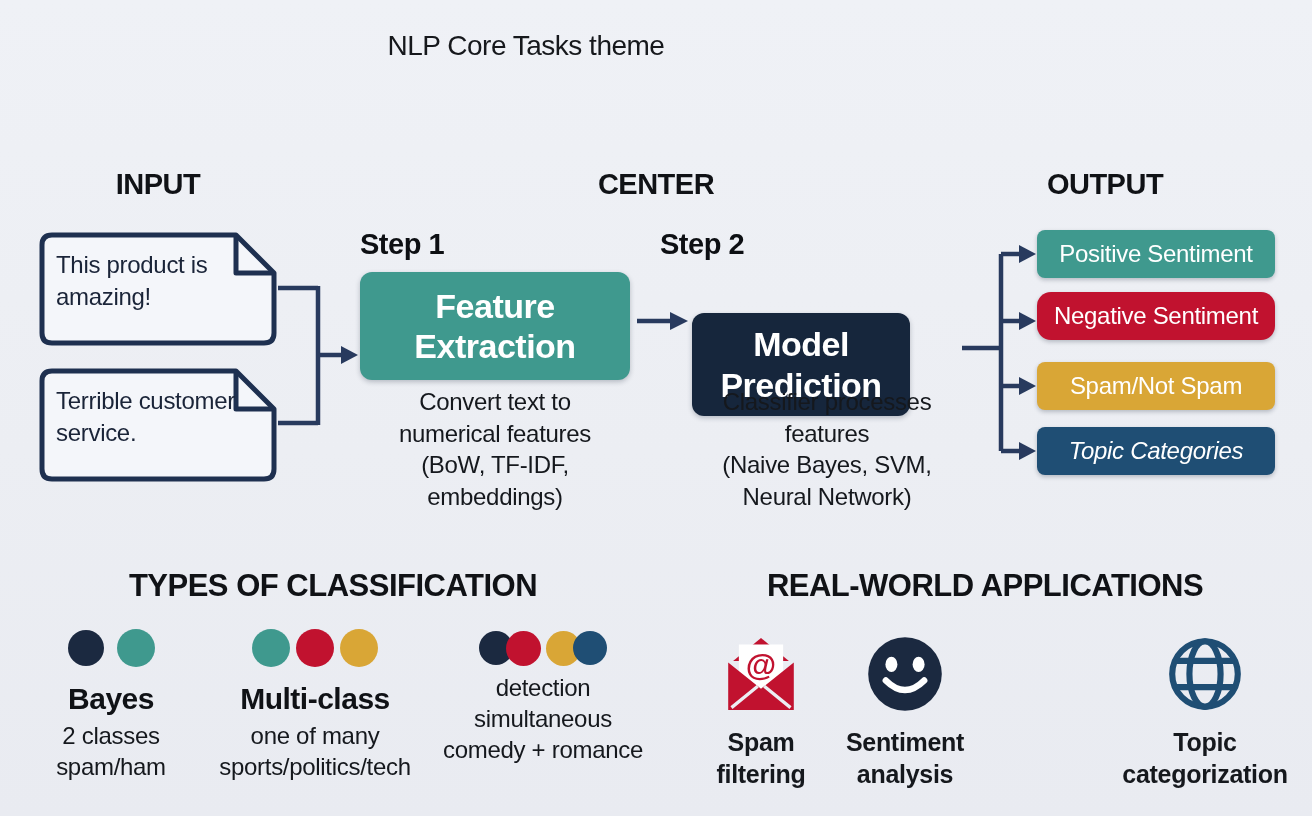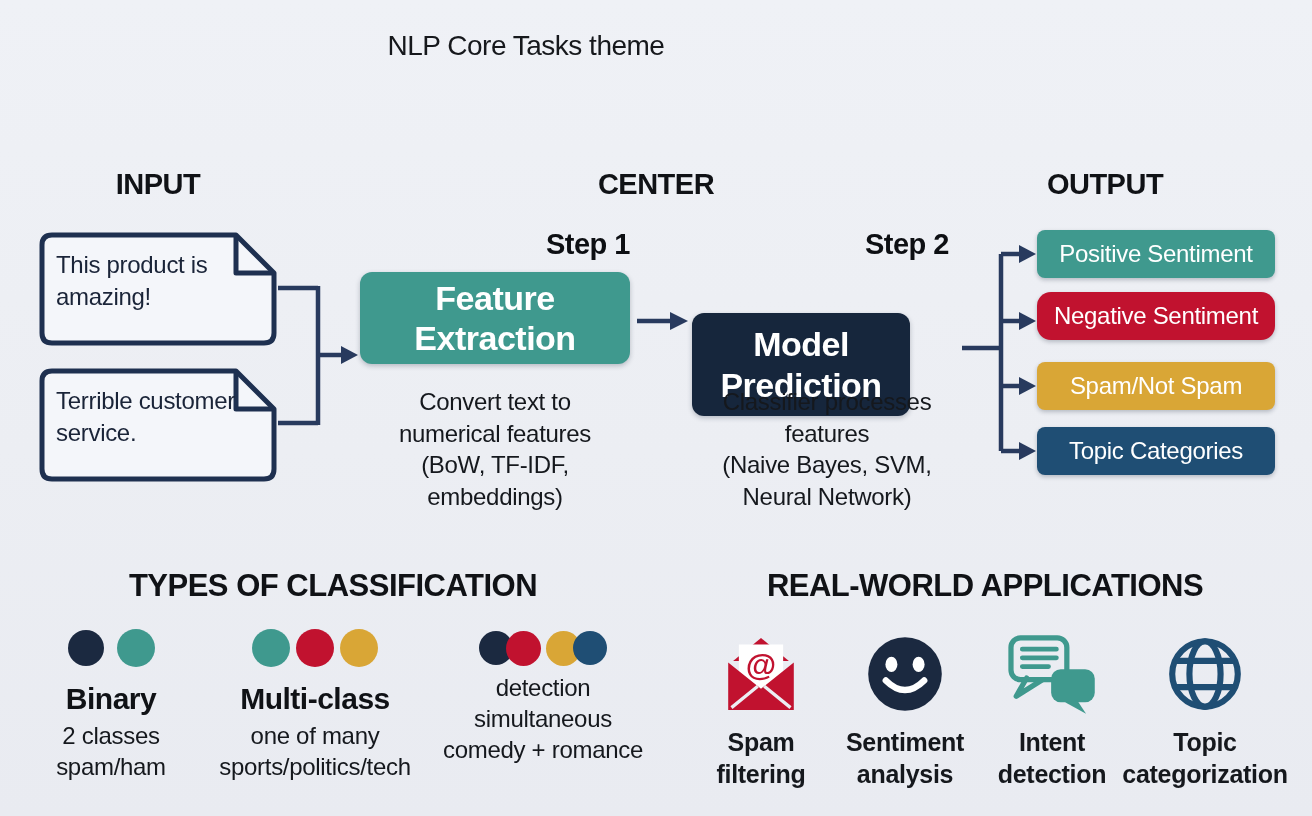--- a/index.html
+++ b/index.html
@@ -20,21 +20,21 @@
   .col-input{left:38px;top:168px;width:240px;}
   .col-center{left:506px;top:168px;width:300px;}
   .col-output{left:986px;top:168px;width:238px;}
 
   
   .doc{width:240px;height:116px;}
   .doc svg{position:absolute;left:0;top:0;}
   .doc-text{position:absolute;left:18px;top:18px;width:206px;font-size:24px;line-height:1.33;color:#1a2438;letter-spacing:-.3px;}
 
   
-  .step-label{font-size:29px;font-weight:700;letter-spacing:-.5px;text-align:right;}
+  .step-label{font-size:29px;font-weight:700;letter-spacing:-.5px;text-align:left;}
   .step-box{border-radius:12px;display:flex;align-items:center;justify-content:center;text-align:center;
             color:#fff;font-size:34px;font-weight:700;line-height:1.18;letter-spacing:-.5px;
             box-shadow:0 2px 5px rgba(20,30,50,.25);}
   .box-teal{background:#3f998e;}
   .box-navy{background:#16263c;}
   .step-desc{font-size:24px;line-height:1.32;text-align:center;color:#15181d;letter-spacing:-.3px;}
 
   
   .out-box{left:1037px;width:238px;height:48px;border-radius:8px;display:flex;align-items:center;justify-content:center;
            color:#fff;font-size:24px;font-weight:500;letter-spacing:-.3px;box-shadow:0 2px 4px rgba(20,30,50,.25);}
@@ -107,49 +107,49 @@
   </div>
   <div class="abs doc" style="left:38px;top:367px;">
     <svg width="240" height="116" viewBox="0 0 240 116">
       <path d="M14 4 H198 L236 42 V102 Q236 112 226 112 H14 Q4 112 4 102 V14 Q4 4 14 4 Z" fill="#f4f6fa" stroke="#1e3050" stroke-width="5" stroke-linejoin="round"></path>
       <path d="M198 4 V42 H236" fill="none" stroke="#1e3050" stroke-width="5" stroke-linejoin="round"></path>
     </svg>
     <div class="doc-text">Terrible customer service.</div>
   </div>
 
   <div class="abs step-label" style="left:360px;top:228px;width:270px;">Step 1</div>
-  <div class="abs step-box box-teal pre" style="left:360px;top:272px;width:270px;height:92px;">Feature
+  <div class="abs step-box box-teal pre" style="left:360px;top:272px;width:270px;height:108px;">Feature
 Extraction</div>
   <div class="abs step-desc pre" style="left:345px;top:386px;width:300px;">Convert text to
 numerical features
 (BoW, TF-IDF,
 embeddings)</div>
 
-  <div class="abs step-label" style="left:679px;top:228px;width:270px;">Step 2</div>
+  <div class="abs step-label" style="left:660px;top:228px;width:270px;">Step 2</div>
   <div class="abs step-box box-navy pre" style="left:692px;top:270px;width:218px;height:103px;margin-top:43px;">Model
 Prediction</div>
   <div class="abs step-desc pre" style="left:672px;top:386px;width:310px;">Classifier processes
 features
 (Naive Bayes, SVM,
 Neural Network)</div>
 
   <div class="abs out-box out-teal" style="top:230px;">Positive Sentiment</div>
   <div class="abs out-box out-red" style="top:292px;border-radius:14px;">Negative Sentiment</div>
   <div class="abs out-box out-gold" style="top:362px;">Spam/Not Spam</div>
-  <div class="abs out-box out-blue" style="top:427px;">Topic Categories</div>
+  <div class="abs out-box out-blue" style="top:427px;font-style:italic;">Topic Categories</div>
 
   <div class="abs bottom-title" style="left:93px;top:568px;width:480px;">TYPES OF CLASSIFICATION</div>
   <div class="abs bottom-title" style="left:745px;top:568px;width:480px;">REAL-WORLD APPLICATIONS</div>
 
   <div class="abs type-item" style="left:36px;width:150px;">
     <div class="dots-row">
       <span class="dot d-navy" style="width:36px;height:36px;"></span>
       <span class="dot d-teal" style="width:38px;height:38px;margin-left:13px;"></span>
     </div>
-    <div class="type-name">Binary</div>
+    <div class="type-name">Bayes</div>
     <div class="type-desc pre">2 classes
 spam/ham</div>
   </div>
 
   <div class="abs type-item" style="left:210px;width:210px;">
     <div class="dots-row">
       <span class="dot d-teal" style="width:38px;height:38px;"></span>
       <span class="dot d-red" style="width:38px;height:38px;margin-left:6px;"></span>
       <span class="dot d-gold" style="width:38px;height:38px;margin-left:6px;"></span>
     </div>
@@ -189,33 +189,20 @@
         <circle cx="50" cy="50" r="46" fill="#1b2940"></circle>
         <ellipse cx="33" cy="38" rx="7.5" ry="9.5" fill="#ffffff"></ellipse>
         <ellipse cx="67" cy="38" rx="7.5" ry="9.5" fill="#ffffff"></ellipse>
         <path d="M26 58 Q50 82 74 58" stroke="#ffffff" stroke-width="8" fill="none" stroke-linecap="round"></path>
       </svg>
     </div>
     <div class="app-label pre">Sentiment
 analysis</div>
   </div>
 
-  <div class="abs app-item" style="left:977px;width:150px;">
-    <div class="app-icon">
-      <svg width="96" height="84" viewBox="0 0 110 95">
-        <rect x="8" y="6" width="64" height="48" rx="11" fill="none" stroke="#3f998e" stroke-width="6"></rect>
-        <path d="M26 52 L14 73 L44 54" fill="none" stroke="#3f998e" stroke-width="6" stroke-linejoin="round" stroke-linecap="round"></path>
-        <path d="M21 19 H60 M21 29 H60 M21 39 H51" stroke="#3f998e" stroke-width="5.5" stroke-linecap="round"></path>
-        <rect x="54" y="42" width="50" height="38" rx="11" fill="#3f998e"></rect>
-        <polygon points="84,78 94,93 70,80" fill="#3f998e"></polygon>
-      </svg>
-    </div>
-    <div class="app-label pre">Intent
-detection</div>
-  </div>
 
   <div class="abs app-item" style="left:1118px;width:174px;">
     <div class="app-icon">
       <svg width="82" height="82" viewBox="0 0 100 100">
         <g stroke="#1f4e74" stroke-width="7.5" fill="none">
           <circle cx="50" cy="50" r="40"></circle>
           <ellipse cx="50" cy="50" rx="19" ry="40"></ellipse>
           <path d="M14 34 H86 M14 66 H86"></path>
         </g>
       </svg>

